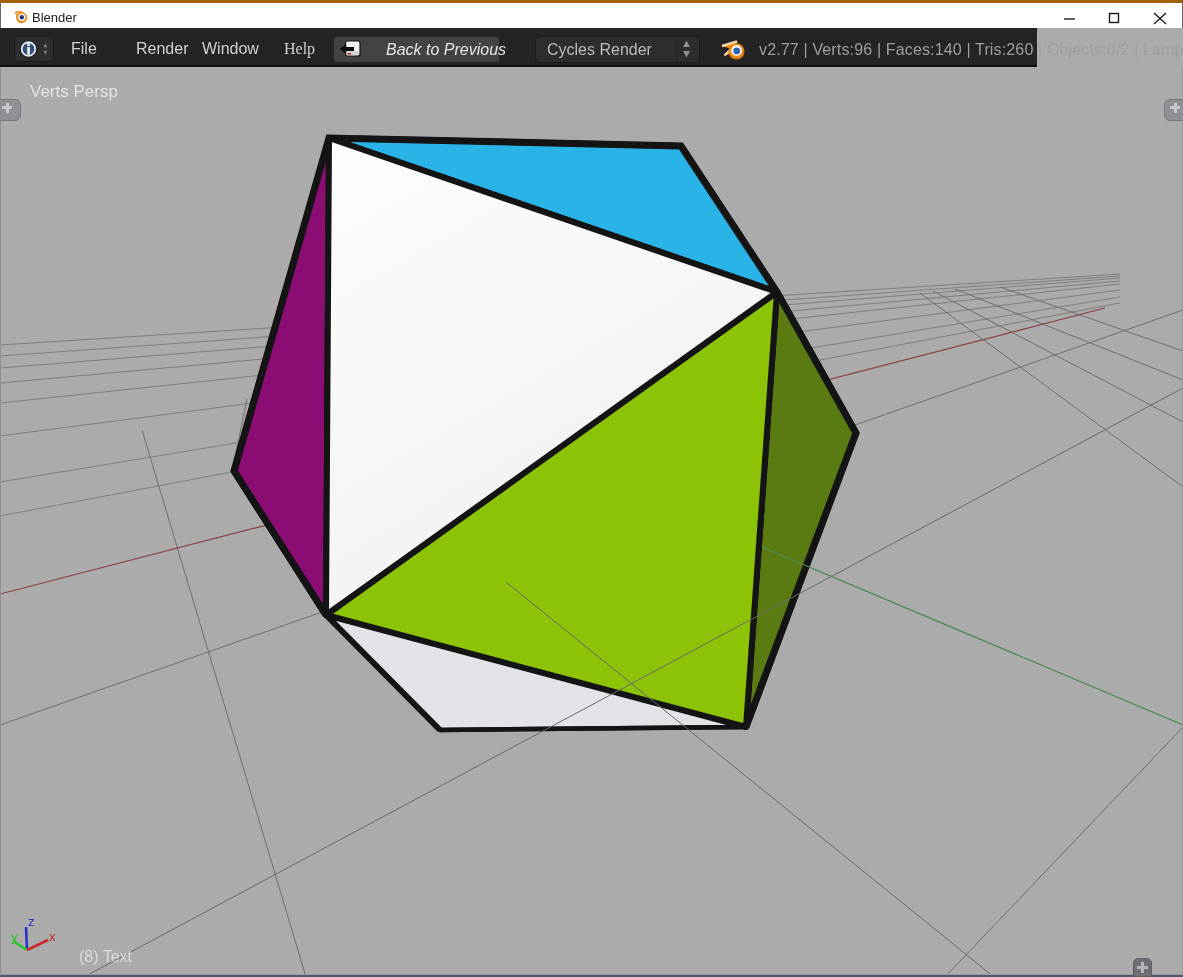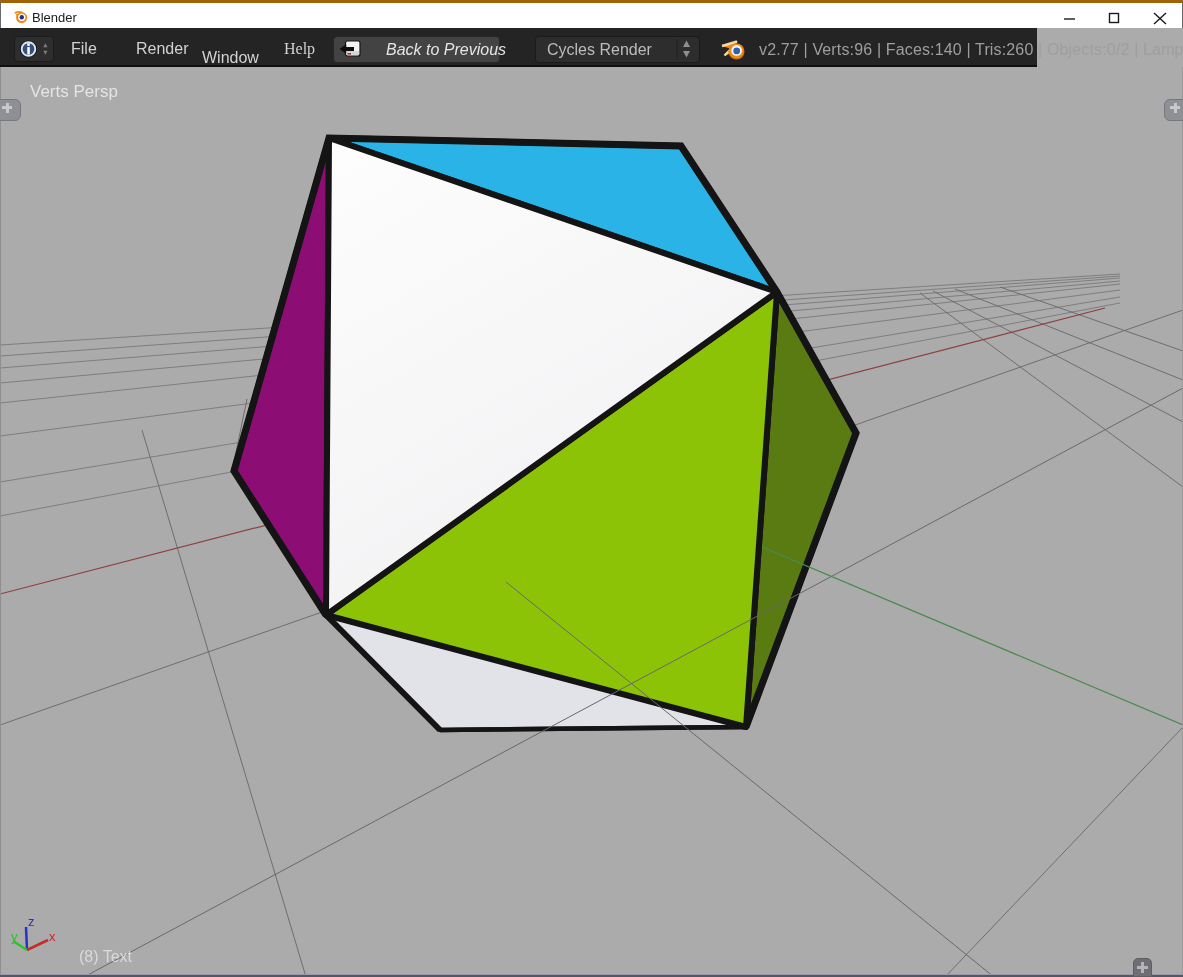--- a/index.html
+++ b/index.html
@@ -35,21 +35,21 @@
       <circle cx="10.5" cy="10" r="8.6" fill="#0c1018"></circle>
       <circle cx="10.5" cy="10" r="7.4" fill="#33507a"></circle>
       <circle cx="10.5" cy="10" r="6.8" fill="none" stroke="#dfe6ee" stroke-width="1.9"></circle>
       <rect x="9.3" y="4.3" width="2.5" height="2.6" fill="#ffffff"></rect>
       <rect x="9.3" y="8.1" width="2.5" height="7.4" fill="#ffffff"></rect>
       <path d="M25.4 8.3 L29.4 8.3 L27.4 4.3 Z" fill="#7f7f7f"></path>
       <path d="M25.4 11.7 L29.4 11.7 L27.4 15.7 Z" fill="#7f7f7f"></path>
     </svg>
     <div class="abs menu" style="left:71px; top:9px;height:24px;line-height:24px;font-size:16px;color:#d2d2d2;">File</div>
     <div class="abs menu" style="left:136px;top:9px;height:24px;line-height:24px;font-size:16px;color:#d2d2d2;">Render</div>
-    <div class="abs menu" style="left:202px;top:9px;height:24px;line-height:24px;font-size:16px;color:#d2d2d2;margin-top:9px;">Window</div>
+    <div class="abs menu" style="left:202px;top:9px;height:24px;line-height:24px;font-size:16px;color:#d2d2d2;">Window</div>
     <div class="abs menu" style="left:284px;top:9px;height:24px;line-height:24px;font-size:16px;color:#d2d2d2;font-family:Liberation Serif, serif;">Help</div>
 
     <div class="abs" style="left:333px;top:8px;width:167px;height:27px;background:#434343;border:1px solid #272727;border-radius:4px;box-sizing:border-box;"></div>
     <svg class="abs" style="left:338px;top:12px;" width="25" height="18" viewBox="0 0 25 18">
       <rect x="7.5" y="1" width="14.5" height="15" rx="2" fill="#f2f2f2" stroke="#161616" stroke-width="1.2"></rect>
       <rect x="8.5" y="11" width="12.5" height="4" fill="#d4d4d4"></rect>
       <rect x="9.5" y="13" width="3.5" height="1.6" fill="#c03030"></rect>
       <path d="M16 6.9 L8.2 6.9 L8.2 4.2 L1.6 9 L8.2 13.8 L8.2 11.1 L16 11.1 Z" fill="#0d0d0d"></path>
     </svg>
     <div class="abs" style="left:386px;top:10px;height:24px;line-height:24px;font-size:16px;color:#e5e5e5;font-style:italic;">Back to Previous</div>

